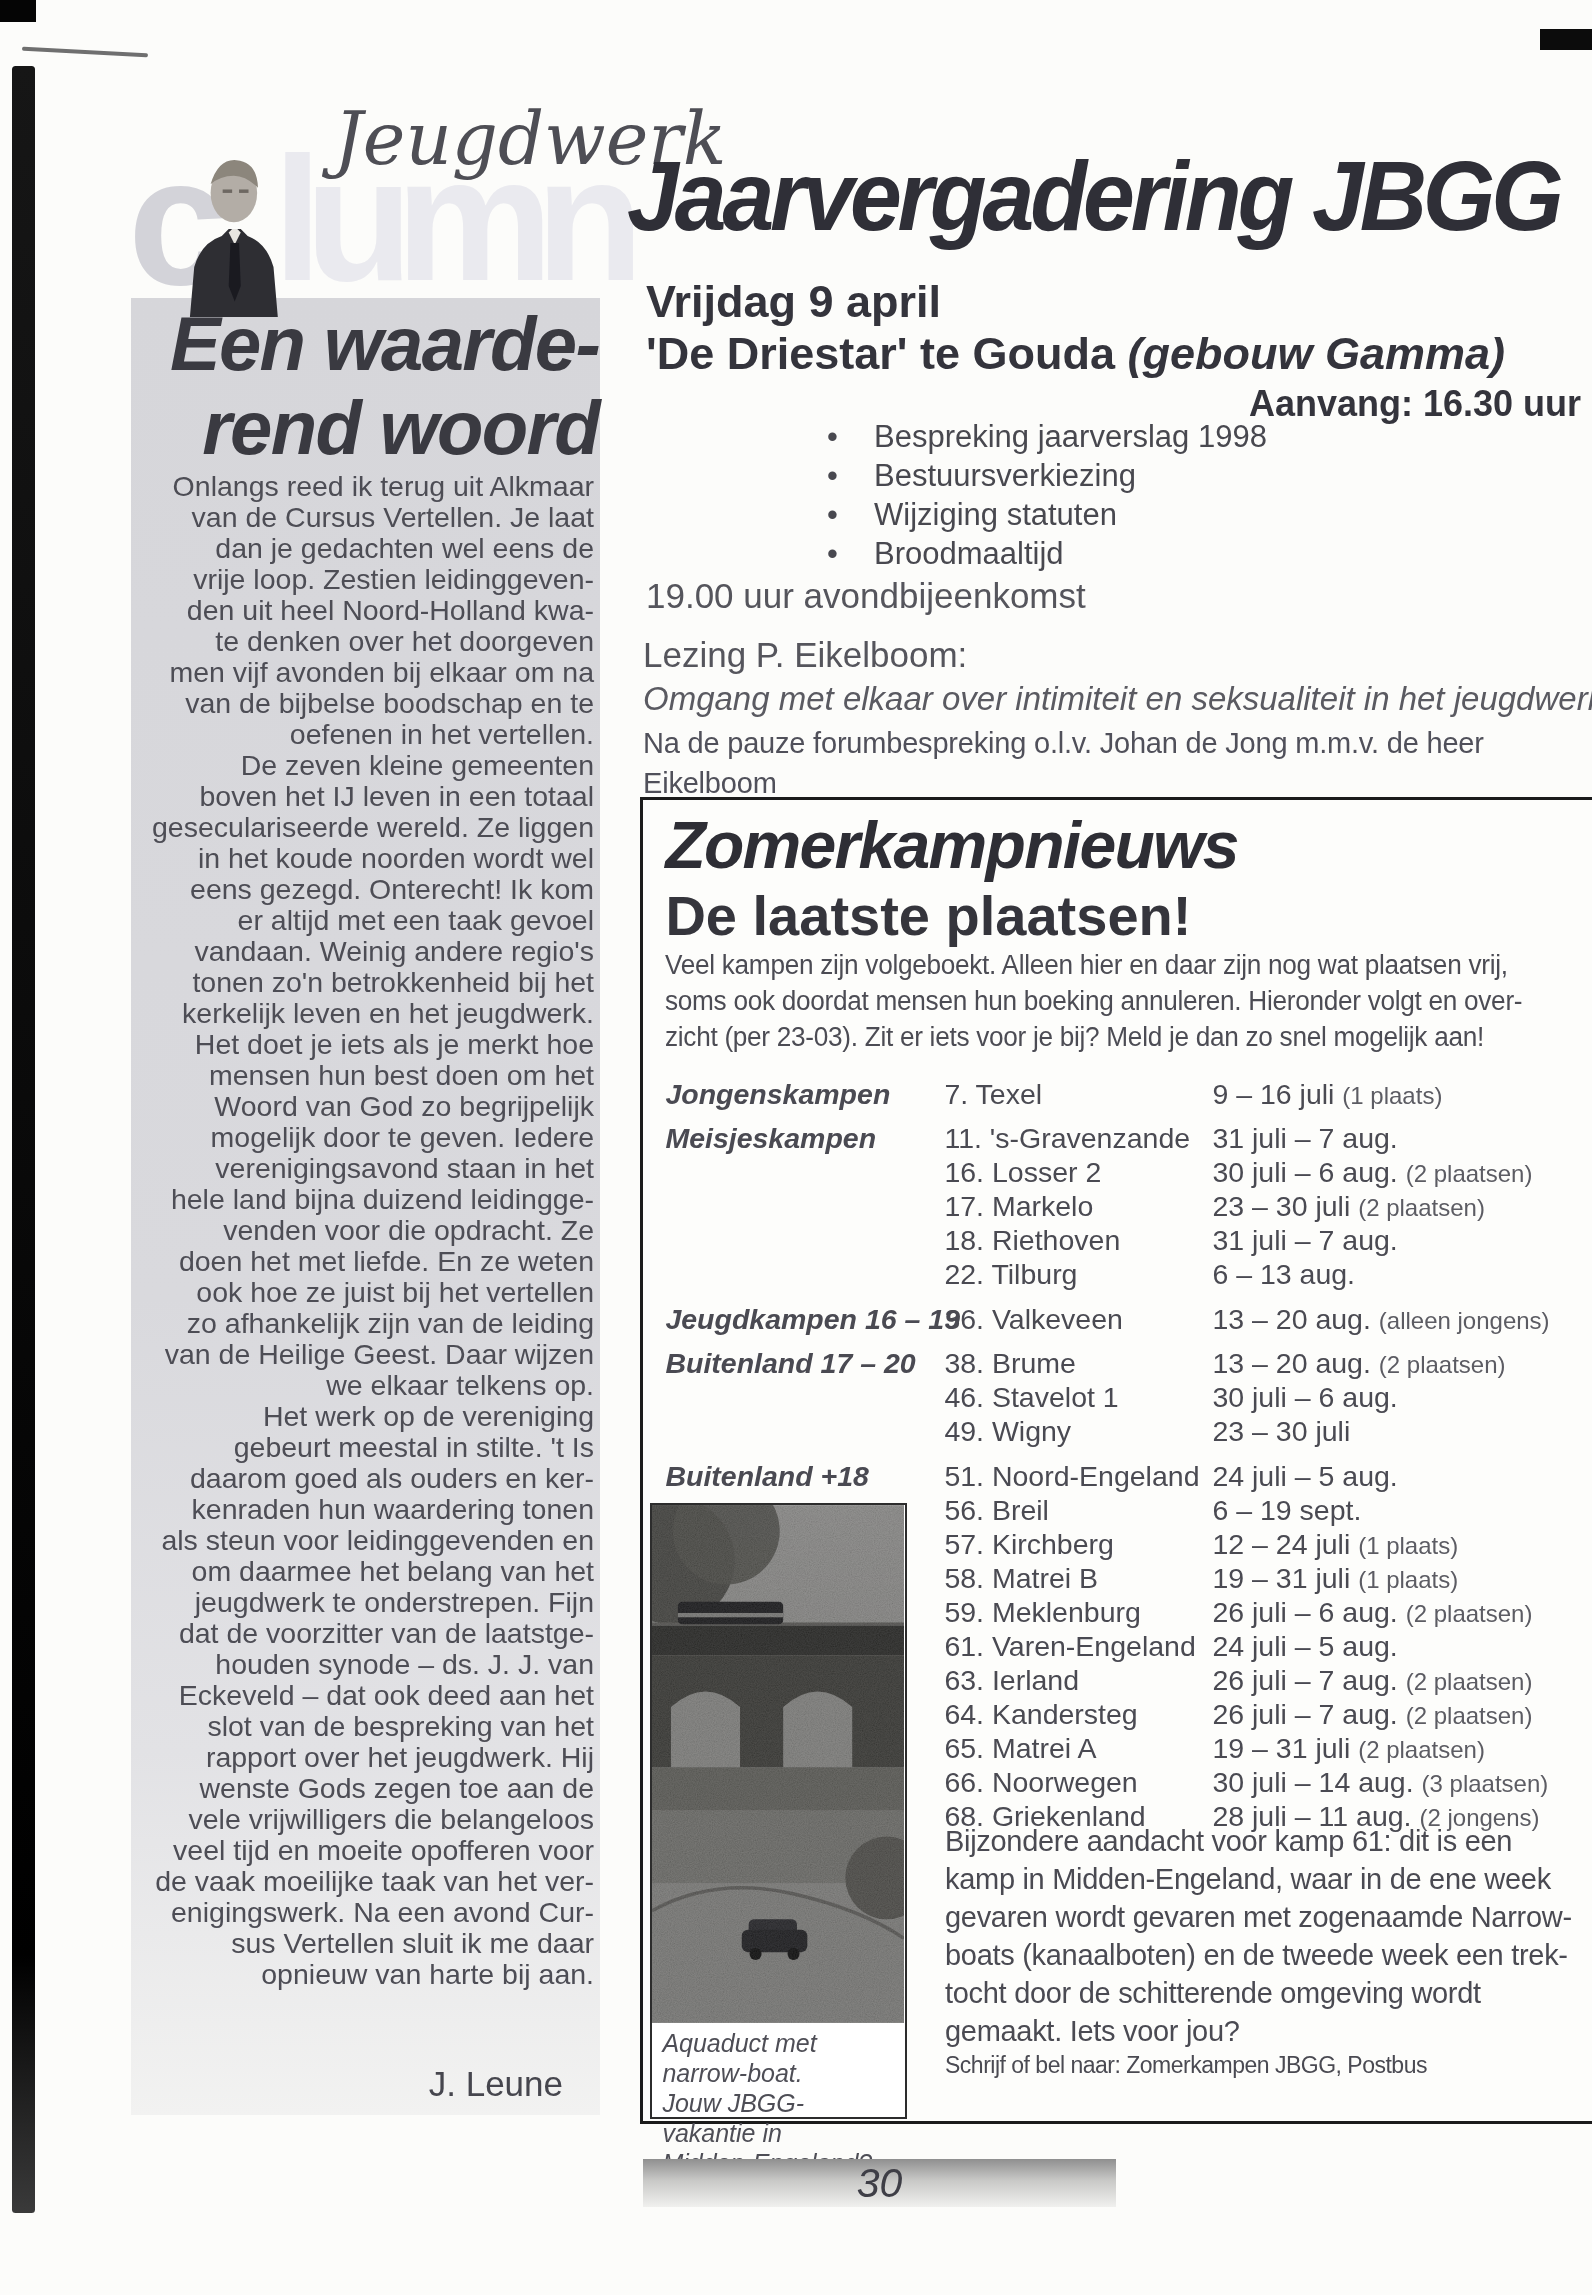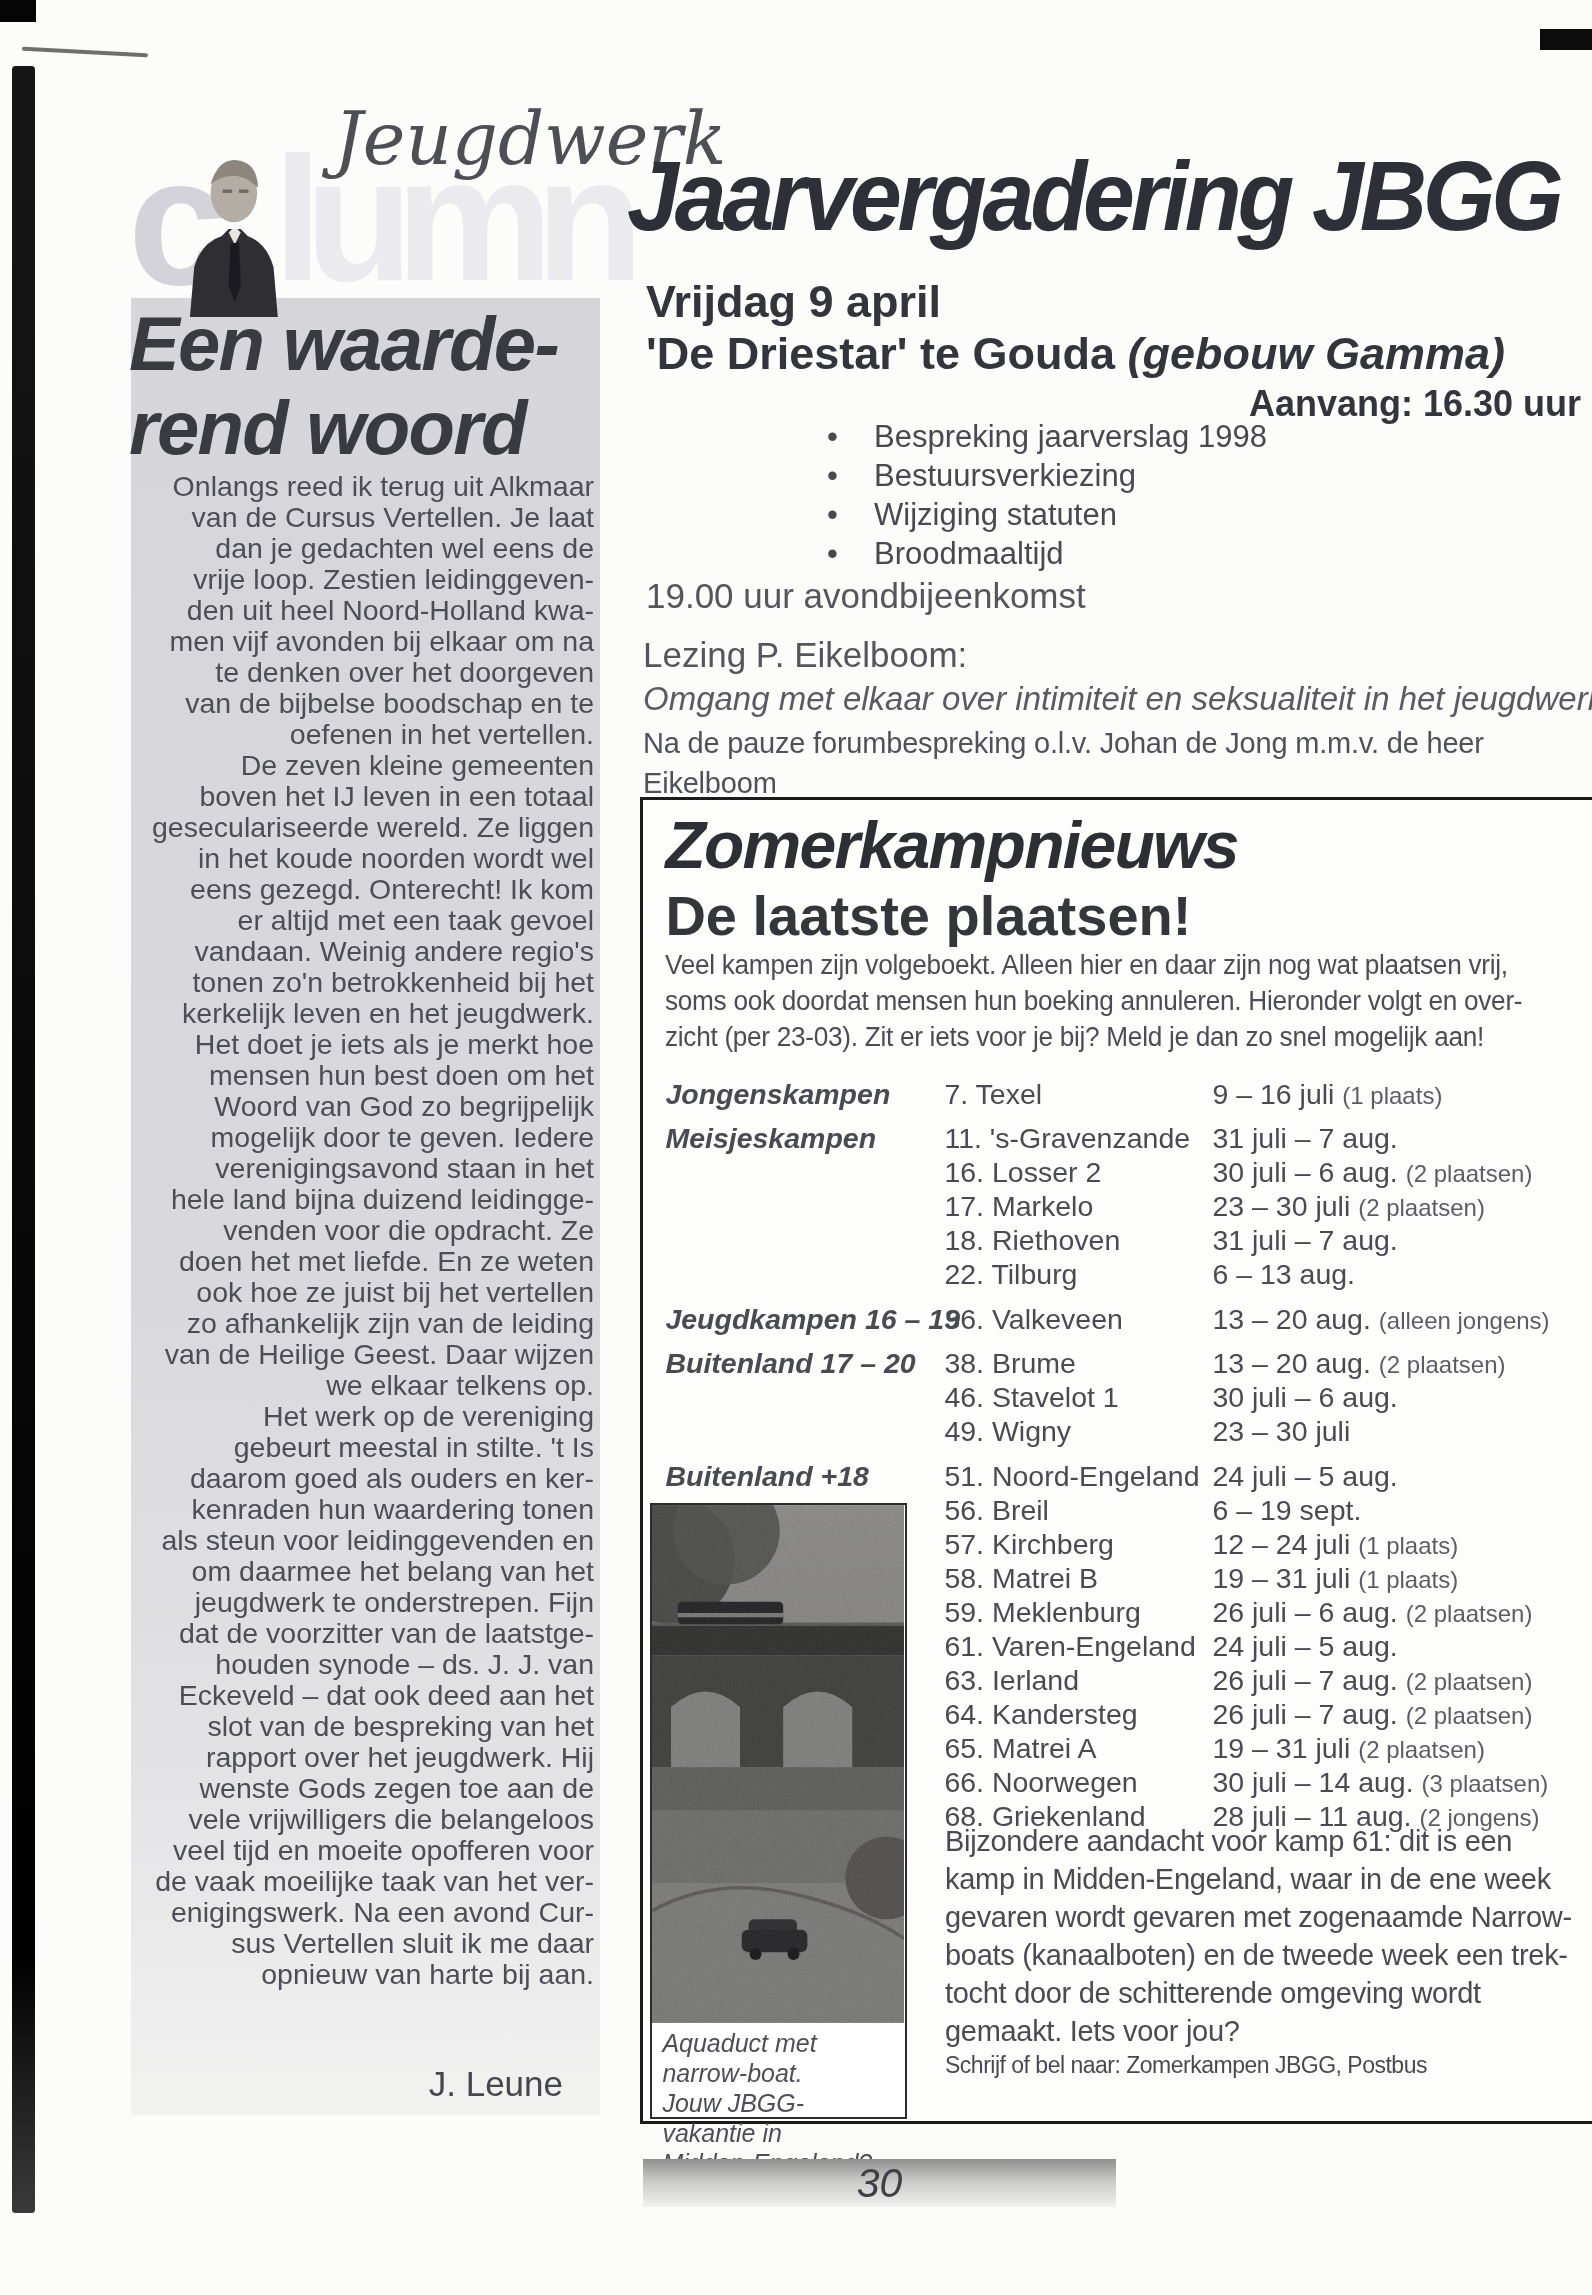--- a/index.html
+++ b/index.html
@@ -15,21 +15,21 @@
 
   
   .panel{left:131px;top:298px;width:469px;height:1817px;
          background:linear-gradient(180deg,#d6d6da,#d9d9dd 55%,#e2e2e5 80%,#f2f2f1);}
   .wm{font-weight:bold;line-height:1;user-select:none;}
   .wm-c{left:128px;top:131px;font-size:181px;color:#d3d3d9;}
   .wm-rest{left:273px;top:131px;font-size:177px;color:#eaeaef;letter-spacing:-17.3px;}
   .portrait{left:188px;top:155px;width:90px;height:162px;}
   .script-title{left:334px;top:97px;font-family:"DejaVu Serif",serif;font-style:italic;
                 font-size:72px;color:#4e4e55;}
-  .art-title{left:129px;top:302px;width:470px;text-align:left;font-size:76px;font-weight:bold;
+  .art-title{left:129px;top:302px;width:470px;text-align:right;font-size:76px;font-weight:bold;
              font-style:italic;line-height:84px;letter-spacing:-1.7px;color:#3a3a41;}
   .art-body{left:102px;top:471px;width:492px;text-align:right;font-size:28.5px;line-height:31px;color:#4d4d55;}
   .art-sig{left:102px;top:2064px;width:461px;text-align:right;font-size:35px;color:#46464e;}
 
   
   .ev-title{left:627px;top:140px;font-size:98px;font-weight:bold;font-style:italic;
             letter-spacing:-4.3px;color:#2f2f37;transform:scaleX(.95);transform-origin:left;white-space:nowrap;}
   .ev-date{left:646px;top:276px;font-size:45px;font-weight:bold;color:#34343c;}
   .ev-loc{left:646px;top:328px;font-size:45px;font-weight:bold;color:#34343c;white-space:nowrap;}
   .ev-loc .it{font-style:italic;}
@@ -100,22 +100,22 @@
     <div>rend woord</div>
   </div>
 
   <div class="abs art-body">
 
   <div class="line">Onlangs reed ik terug uit Alkmaar</div>
       <div class="line">van de Cursus Vertellen. Je laat</div>
       <div class="line">dan je gedachten wel eens de</div>
       <div class="line">vrije loop. Zestien leidinggeven-</div>
       <div class="line">den uit heel Noord-Holland kwa-</div>
+      <div class="line">te denken over het doorgeven</div>
       <div class="line">men vijf avonden bij elkaar om na</div>
-      <div class="line">te denken over het doorgeven</div>
       <div class="line">van de bijbelse boodschap en te</div>
       <div class="line">oefenen in het vertellen.</div>
       <div class="line">De zeven kleine gemeenten</div>
       <div class="line">boven het IJ leven in een totaal</div>
       <div class="line">geseculariseerde wereld. Ze liggen</div>
       <div class="line">in het koude noorden wordt wel</div>
       <div class="line">eens gezegd. Onterecht! Ik kom</div>
       <div class="line">er altijd met een taak gevoel</div>
       <div class="line">vandaan. Weinig andere regio's</div>
       <div class="line">tonen zo'n betrokkenheid bij het</div>

